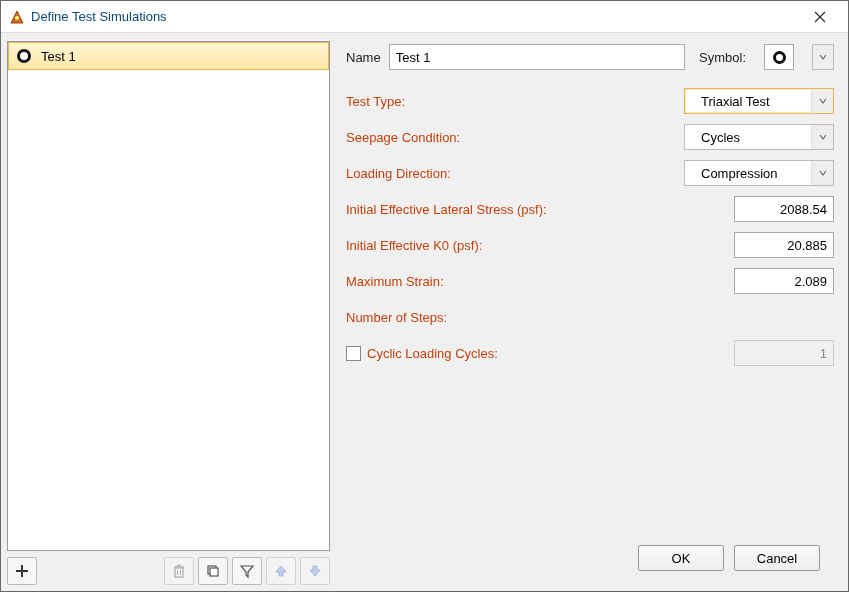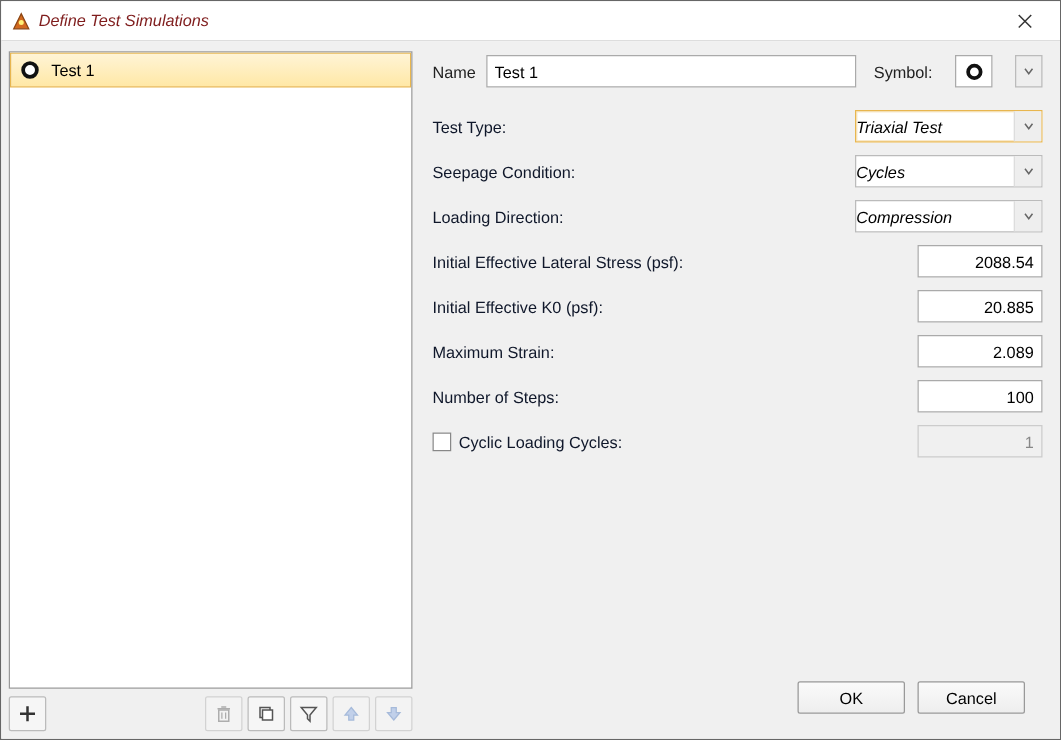--- a/index.html
+++ b/index.html
@@ -23,21 +23,21 @@
       display: flex;
       align-items: center;
       padding: 0 8px;
       background: #ffffff;
       border-bottom: 1px solid #ddd;
     }
     .titlebar .app-icon {
       width: 16px; height: 16px; margin-right: 6px;
       position: relative;
     }
-    .titlebar .title { flex: 1; color: #7f1d1d; font-style: italic; }
+    .titlebar .title { flex: 1; color: #0c4a6e; }
     .titlebar .close {
       width: 40px; height: 28px;
       display: flex; align-items: center; justify-content: center;
       cursor: pointer;
     }
     .titlebar .close svg { width: 12px; height: 12px; }
     .body {
       flex: 1;
       display: flex;
       background: #f0f0f0;
@@ -134,33 +134,33 @@
       display: flex; align-items: center; justify-content: center;
     }
     .form-row {
       display: flex;
       align-items: center;
       margin-bottom: 8px;
       min-height: 28px;
     }
     .form-row .lbl {
       flex: 1;
-      color: #0f172a;
+      color: #c2410c;
     }
     .select {
       width: 150px;
       height: 26px;
       display: flex;
       align-items: center;
       border: 1px solid #bbb;
       background: #fff;
       position: relative;
     }
     .select.hl { border-color: #e8b64f; box-shadow: 0 0 0 1px rgba(232,182,79,0.3) inset; }
-    .select .val { flex: 1; padding: 0 0; font-style: italic; }
+    .select .val { flex: 1; padding: 0 16px; }
     .select .arrow {
       width: 22px; height: 100%;
       border-left: 1px solid #ddd;
       background: #eee;
       display: flex; align-items: center; justify-content: center;
     }
     .num-input {
       width: 100px;
       height: 24px;
       border: 1px solid #aaa;
@@ -329,21 +329,20 @@
         <input class="num-input" type="text" value="20.885" style="">
       </div>
 
       <div class="form-row">
         <span class="lbl">Maximum Strain:</span>
         <input class="num-input" type="text" value="2.089" style="">
       </div>
 
       <div class="form-row">
         <span class="lbl">Number of Steps:</span>
-        <input class="num-input" type="text" value="100" style="">
       </div>
 
       <div class="form-row">
         <span class="lbl" style="display:flex;align-items:center;">
           <span class="chk"></span>
           <span>Cyclic Loading Cycles:</span>
         </span>
         <input class="num-input disabled" type="text" disabled="" value="1" style="">
       </div>
 

